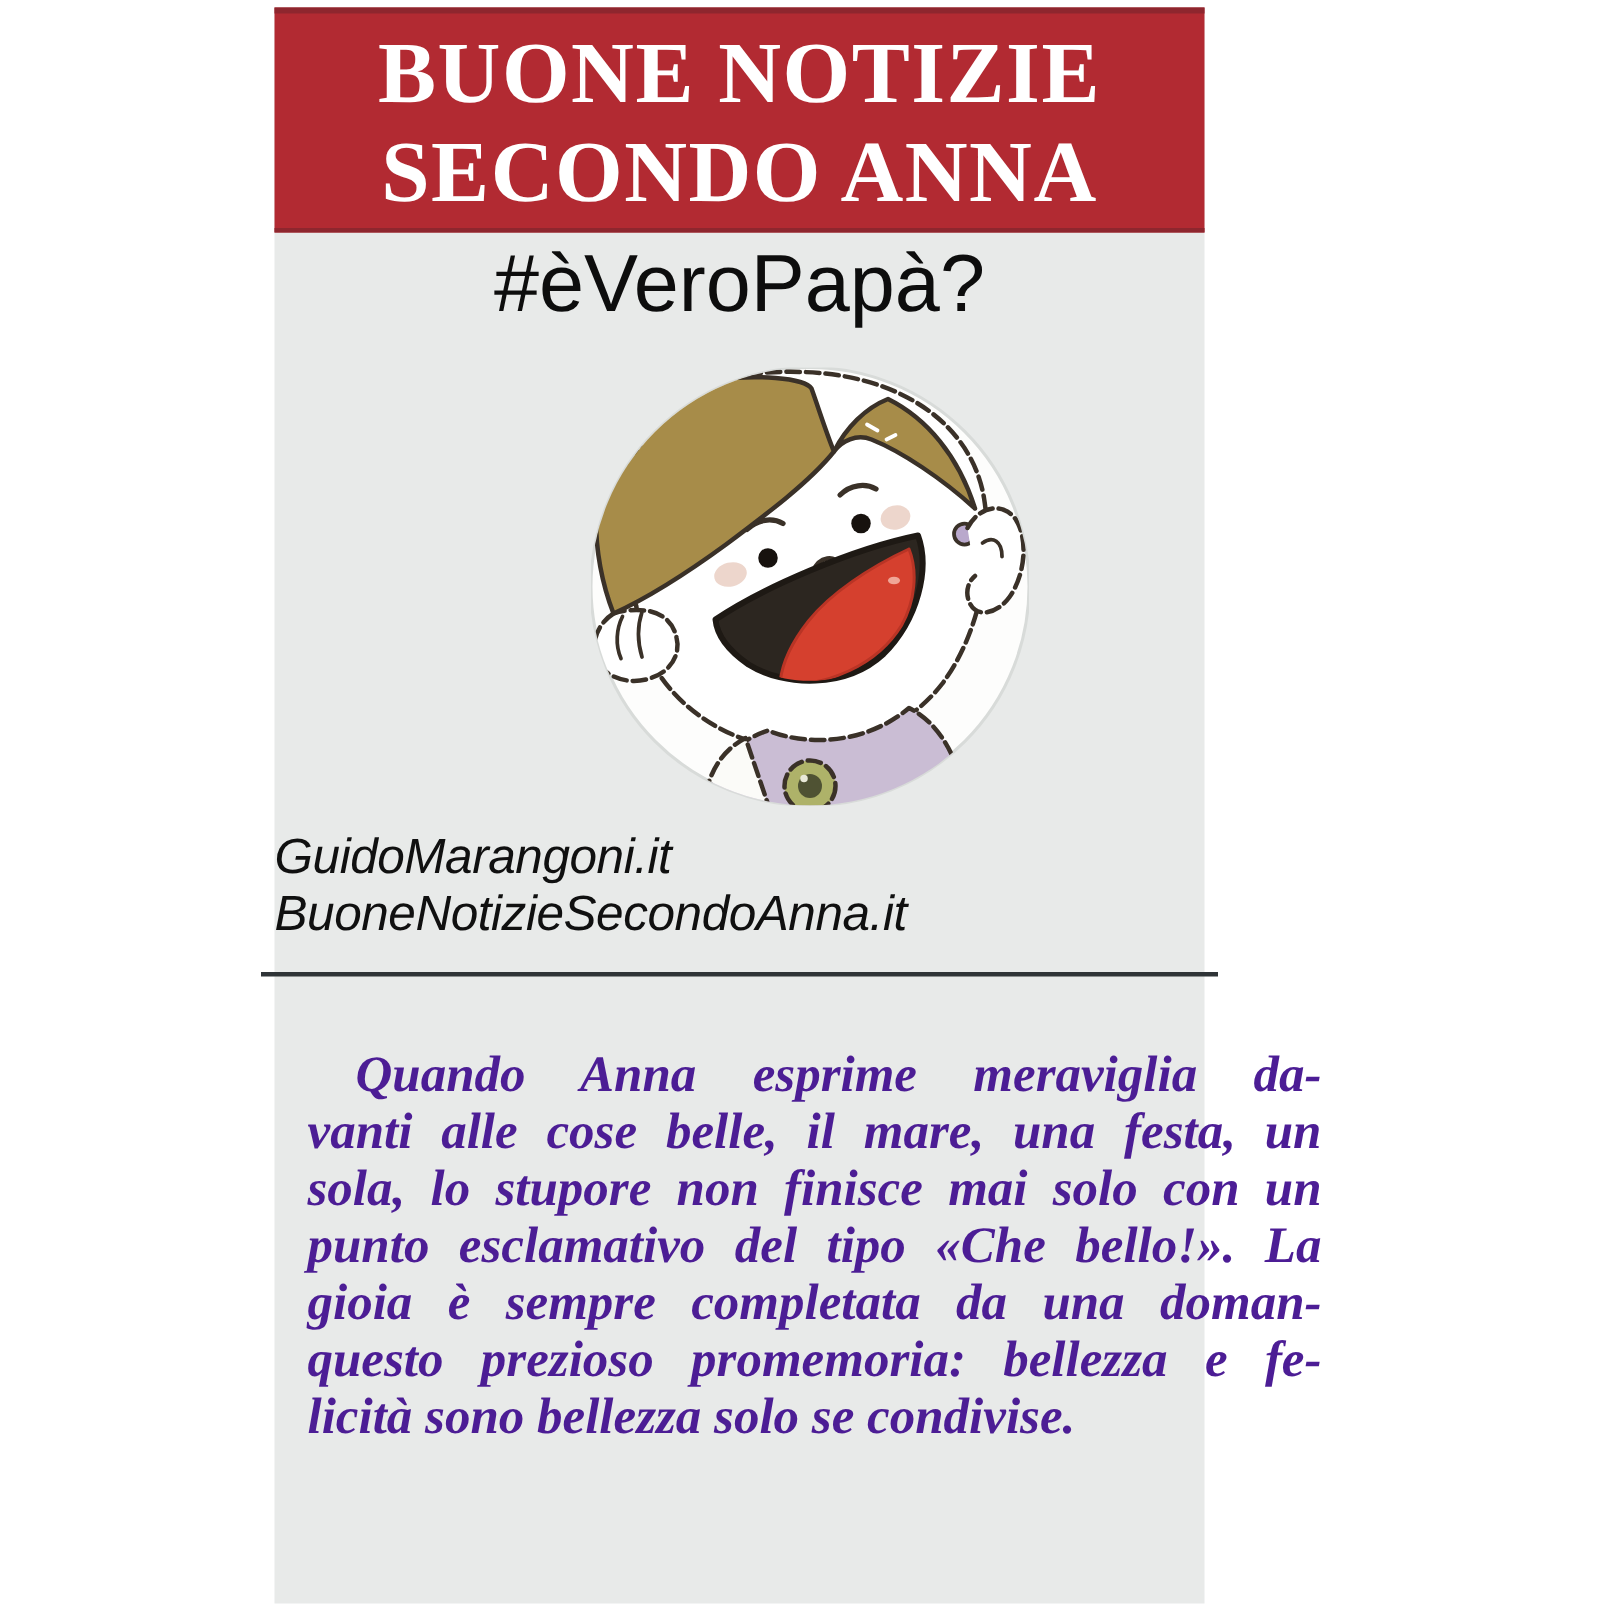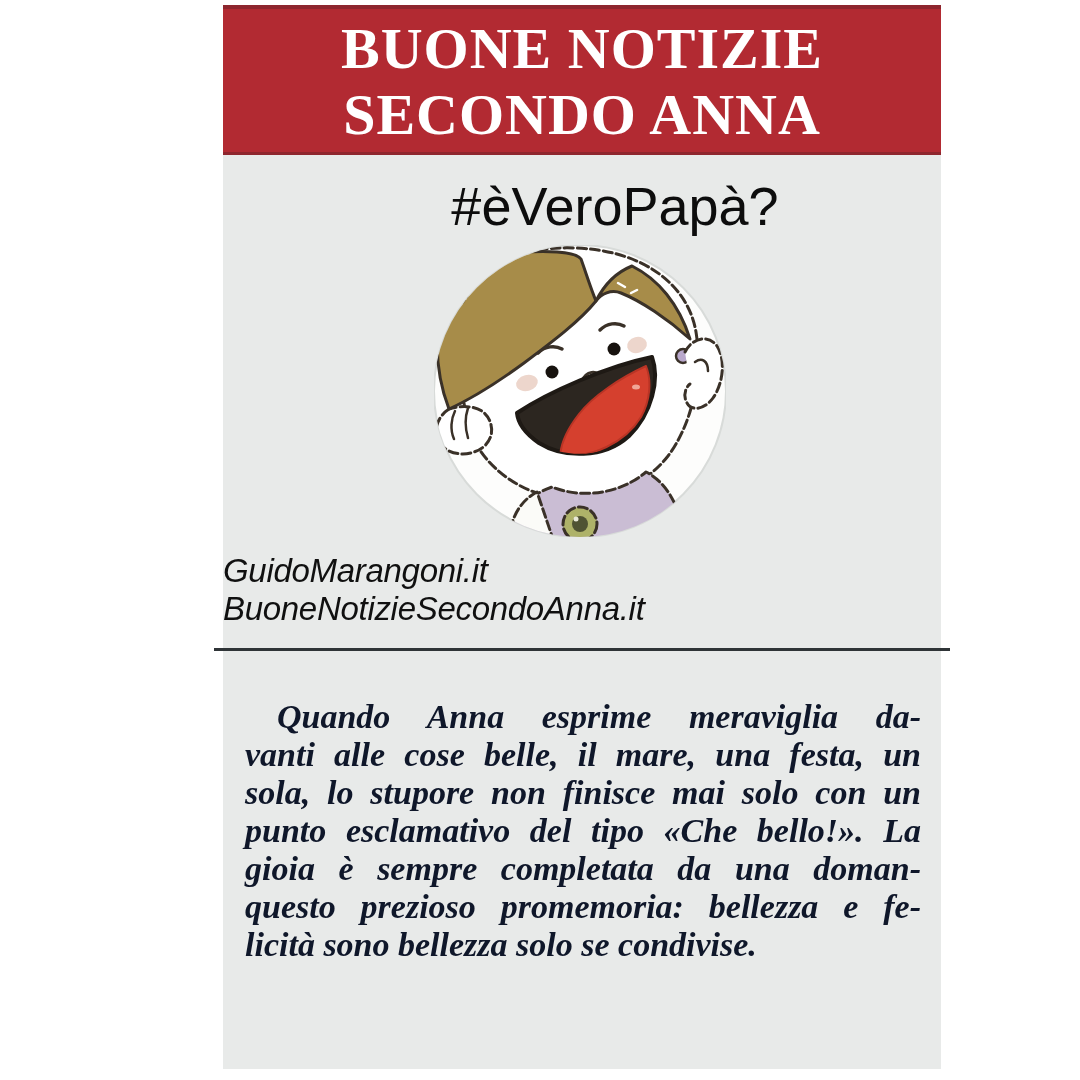--- a/index.html
+++ b/index.html
@@ -1,38 +1,38 @@
 <!DOCTYPE html>
 <html><head>
 <meta charset="utf-8">
 <style>
   html,body{margin:0;padding:0;background:#ffffff;}
   .page{position:relative;width:1080px;height:1080px;background:#ffffff;overflow:hidden;
         font-family:"Liberation Sans",sans-serif;}
-  .card{position:absolute;left:183px;top:5px;width:718px;height:1064px;background:#e8eae9;margin-left:40px;}
+  .card{position:absolute;left:183px;top:5px;width:620px;height:1064px;background:#e8eae9;}
 
   .header{position:absolute;left:0;top:0;width:100%;height:150px;box-sizing:border-box;
           background:#b22a32;border-top:4px solid #8e262e;border-bottom:3px solid #8e262e;
           display:flex;flex-direction:column;justify-content:center;align-items:center;padding-top:2px;}
   .title-line{font-family:"Liberation Serif",serif;font-weight:700;color:#ffffff;
               font-size:58px;line-height:66px;letter-spacing:1px;white-space:nowrap;}
 
-  .hashtag{position:absolute;left:0;top:170px;width:100%;text-align:center;
-           font-size:54px;line-height:62px;color:#0d0d0d;padding-left:33px;}
+  .hashtag{position:absolute;left:0;top:153px;width:100%;text-align:center;
+           font-size:54px;line-height:62px;color:#0d0d0d;}
 
   .avatar{position:absolute;left:211px;top:240px;width:292px;height:292px;}
 
   .links{position:absolute;left:0;top:547px;width:100%;text-align:left;
          font-style:italic;font-size:33px;line-height:38px;color:#101010;letter-spacing:-0.3px;}
 
   .divider{position:absolute;left:-9px;top:643px;width:calc(100% + 18px);height:3px;background:#2f3437;}
 
   .article{position:absolute;left:22px;top:693px;width:676px;
            font-family:"Liberation Serif",serif;font-style:italic;font-weight:700;
-           font-size:34px;line-height:38px;color:#0f172a;}
+           font-size:34px;line-height:38px;color:#4c1d95;}
   .article .line{text-align:justify;text-align-last:justify;text-justify:inter-word;white-space:normal;}
   .article .line.first{padding-left:32px;}
   .article .line.last{text-align-last:left;}
 </style>
 </head>
 <body>
 
 <div class="page">
   <div class="card">
 

